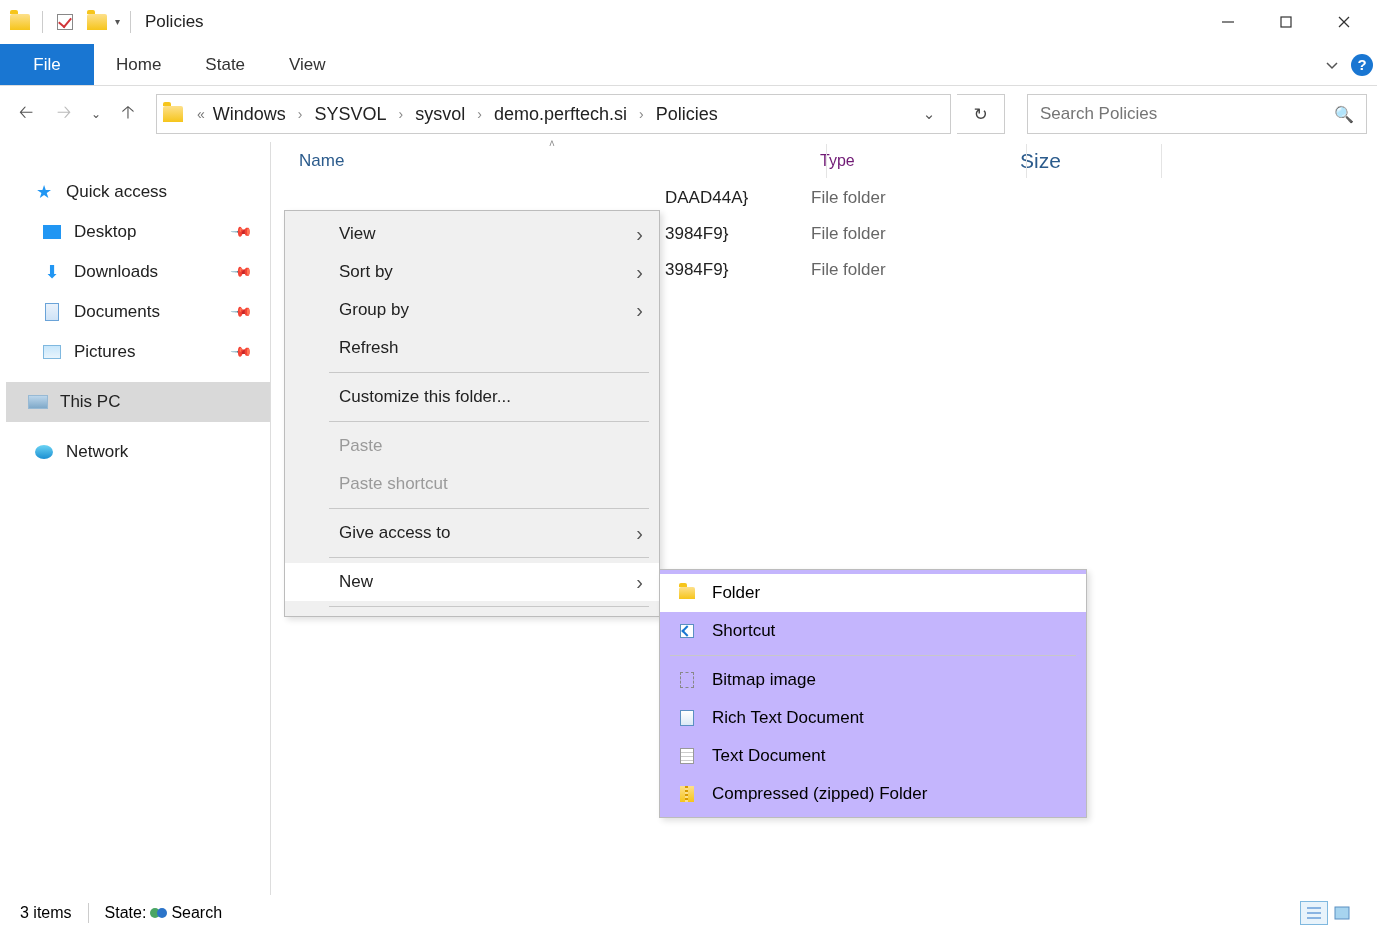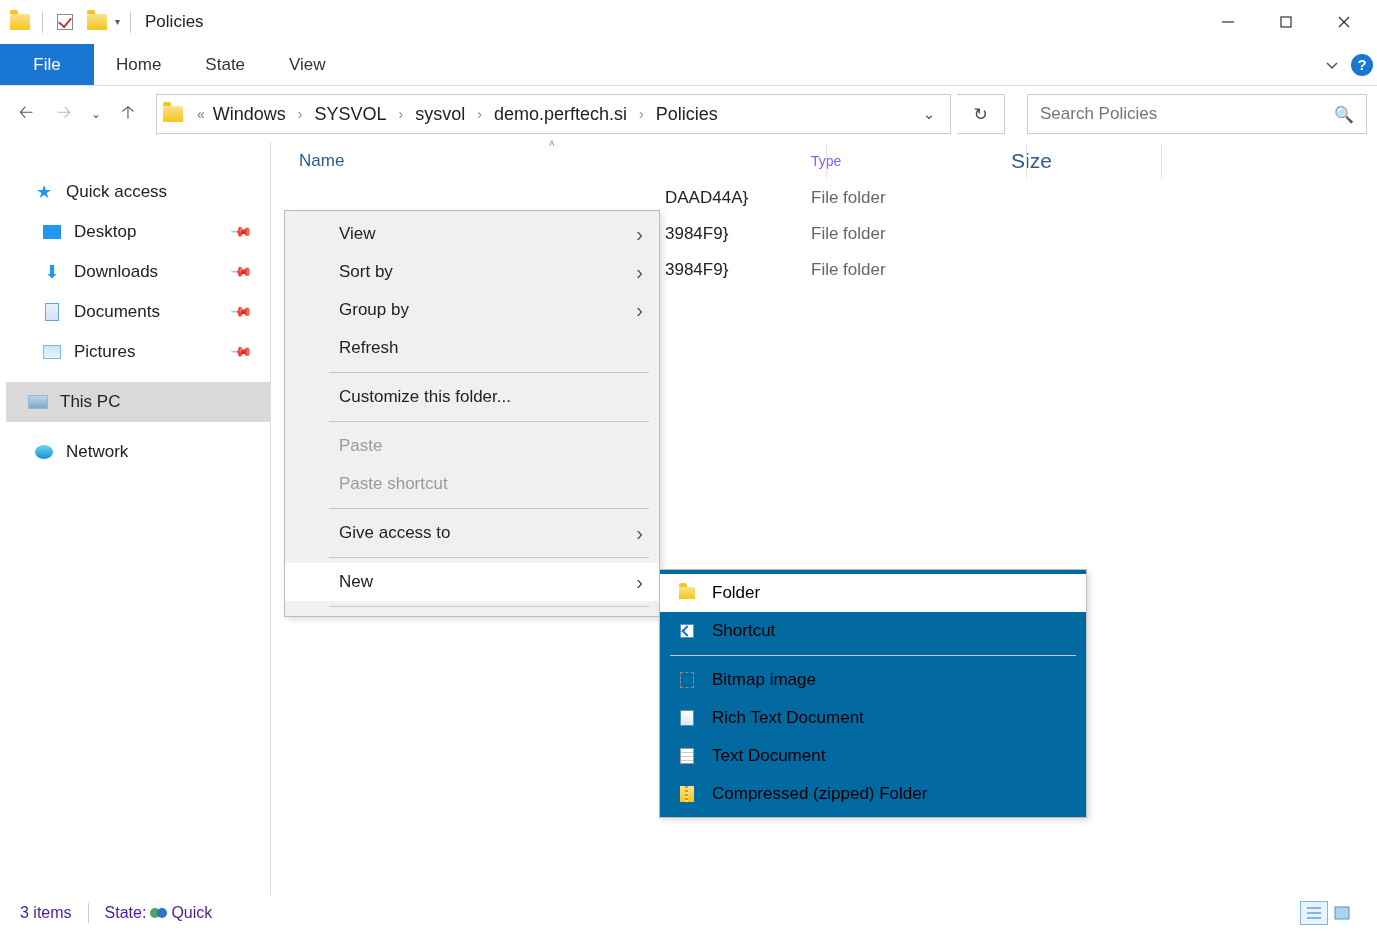--- a/index.html
+++ b/index.html
@@ -55,52 +55,52 @@
 .down-ico { color:#2196f3; font-size:18px; }
 .doc-ico { width:14px; height:18px; border:1px solid #6aa3d8; background:linear-gradient(#eaf2fb,#cfe3f7); position:relative;}
 .pic-ico { width:18px; height:14px; border:1px solid #7fb8df; background:linear-gradient(#c7e6fb,#e8f4fc); position:relative;}
 .pc-ico { width:20px; height:14px; background:linear-gradient(#bcd6eb,#7fa9c9); border:1px solid #97b9d4; }
 .net-ico { width:18px; height:14px; background:linear-gradient(#6bd3f4,#1b8fd1); border-radius:50%; }
 
 
 .contentpane { flex:1; border-left:1px solid #ddd; position:relative; }
 .colheaders { height:38px; display:flex; align-items:center; border-bottom:0; position:relative; }
 .colheaders .nm { width:540px; padding-left:28px; color:#2b5b8c; font-size:17px; }
-.colheaders .tp { width:200px; color:#8b5cf6; font-size:14px; }
+.colheaders .tp { width:200px; color:#701a75; font-size:16px;margin-left:9px; }
 .colheaders .sz { color:#2b5b8c; font-size:21px; padding-left:0; }
 .colheaders .hdiv { position:absolute; top:2px; bottom:2px; width:1px; background:#e4e4e4; }
 .colheaders .caret-up { position:absolute; left:278px; top:-4px; color:#888; font-size:10px; }
 .filerow { height:36px; display:flex; align-items:center; font-size:17px; color:#222; }
 .filerow .nm { width:540px; padding-left:28px; overflow:hidden; white-space:nowrap; }
 .filerow .tp { width:200px; color:#666; }
 
 
 .ctxmenu { position:absolute; left:284px; top:210px; width:376px; background:#f0f0f0; border:1px solid #bcbcbc; box-shadow:3px 3px 6px rgba(0,0,0,0.12); padding:4px 0; z-index:50;}
 .ctxitem { height:38px; display:flex; align-items:center; padding-left:54px; font-size:17px; color:#222; position:relative; }
 .ctxitem.disabled { color:#9a9a9a; }
 .ctxitem .arrow { position:absolute; right:16px; color:#555; font-size:20px; }
 .ctxitem.highlight { background:#fff; }
 .ctxsep { height:1px; background:#c8c8c8; margin:5px 10px 5px 44px; }
 
 
-.submenu { position:absolute; left:659px; top:569px; width:428px; background:#0369a1; border:1px solid #bcbcbc; box-shadow:3px 3px 6px rgba(0,0,0,0.12); padding:4px 0; z-index:60;}
+.submenu { position:absolute; left:659px; top:569px; width:428px; background:#c4b5fd; border:1px solid #bcbcbc; box-shadow:3px 3px 6px rgba(0,0,0,0.12); padding:4px 0; z-index:60;}
 .subitem { height:38px; display:flex; align-items:center; font-size:17px; padding-left:18px; gap:16px; }
 .subitem.highlight { background:#fff; }
 .subitem .subico { width:18px; height:18px; display:flex; align-items:center; justify-content:center; }
 .subsep { height:1px; background:#c8c8c8; margin:5px 10px 5px 10px; }
 .shortcut-ico { width:14px; height:14px; border:1px solid #5b8fc2; position:relative; background:#fff;}
 .shortcut-ico::after{content:"";position:absolute;left:2px;top:2px;width:6px;height:6px;border-left:2px solid #1976d2;border-bottom:2px solid #1976d2;transform:rotate(45deg);}
 .bmp-ico { width:14px; height:16px; border:1px dashed #888; }
 .rtf-ico { width:14px; height:16px; border:1px solid #5b8fc2; background:linear-gradient(#fff,#dbe9f6);}
 .txt-ico { width:14px; height:16px; border:1px solid #999; background:repeating-linear-gradient(#fff,#fff 3px,#ccc 3px,#ccc 4px);}
 .zip-ico { width:14px; height:16px; background:linear-gradient(#fde08b,#f6c51b); position:relative;}
 .zip-ico::after{content:"";position:absolute;left:5px;top:0;width:3px;height:16px;background:repeating-linear-gradient(#d79a00,#d79a00 2px,#fde08b 2px,#fde08b 4px);}
 
 
-.statusbar { position:absolute; left:0; right:0; bottom:0; height:36px; border-top:0; display:flex; align-items:center; padding:0 20px; font-size:16px; color:#4c1d95; }
+.statusbar { position:absolute; left:0; right:0; bottom:0; height:36px; border-top:0; display:flex; align-items:center; padding:0 20px; font-size:16px; color:#000000; }
 .statusbar .sdiv { width:1px; height:20px; background:#ccc; margin:0 16px; }
 .statusbar .sspacer { flex:1; }
 .viewtoggle { display:flex; gap:0; border:1px solid transparent; }
 .viewtoggle .vbtn { width:28px; height:24px; display:flex; align-items:center; justify-content:center; border:1px solid transparent;}
 .viewtoggle .vbtn.active { border:1px solid #7fb8df; background:#e8f3fb; }
 .people-ico { display:inline-flex; margin:0 4px; }
 .people-ico span:first-child { width:10px;height:10px;border-radius:50%;background:#4aa564;display:inline-block;margin-right:-3px;}
 .people-ico span:last-child { width:10px;height:10px;border-radius:50%;background:#2b74c9;display:inline-block;}
 </style>
 </head>
@@ -339,21 +339,21 @@
 </div>
 
 <div class="statusbar">
   <span>3 items</span>
   <div class="sdiv"></div>
   <span>State:</span>
   <span class="people-ico">
       <span></span>
       <span></span>
     </span>
-  <span>Quick</span>
+  <span>Search</span>
   <div class="sspacer"></div>
   <div class="viewtoggle">
     <div class="vbtn active">
       <svg width="16" height="14" viewBox="0 0 16 14">
           <line x1="1" y1="2" x2="15" y2="2" stroke="#2b74c9"></line>
           <line x1="1" y1="7" x2="15" y2="7" stroke="#2b74c9"></line>
           <line x1="1" y1="12" x2="15" y2="12" stroke="#2b74c9"></line>
         </svg>
     </div>
     <div class="vbtn">

